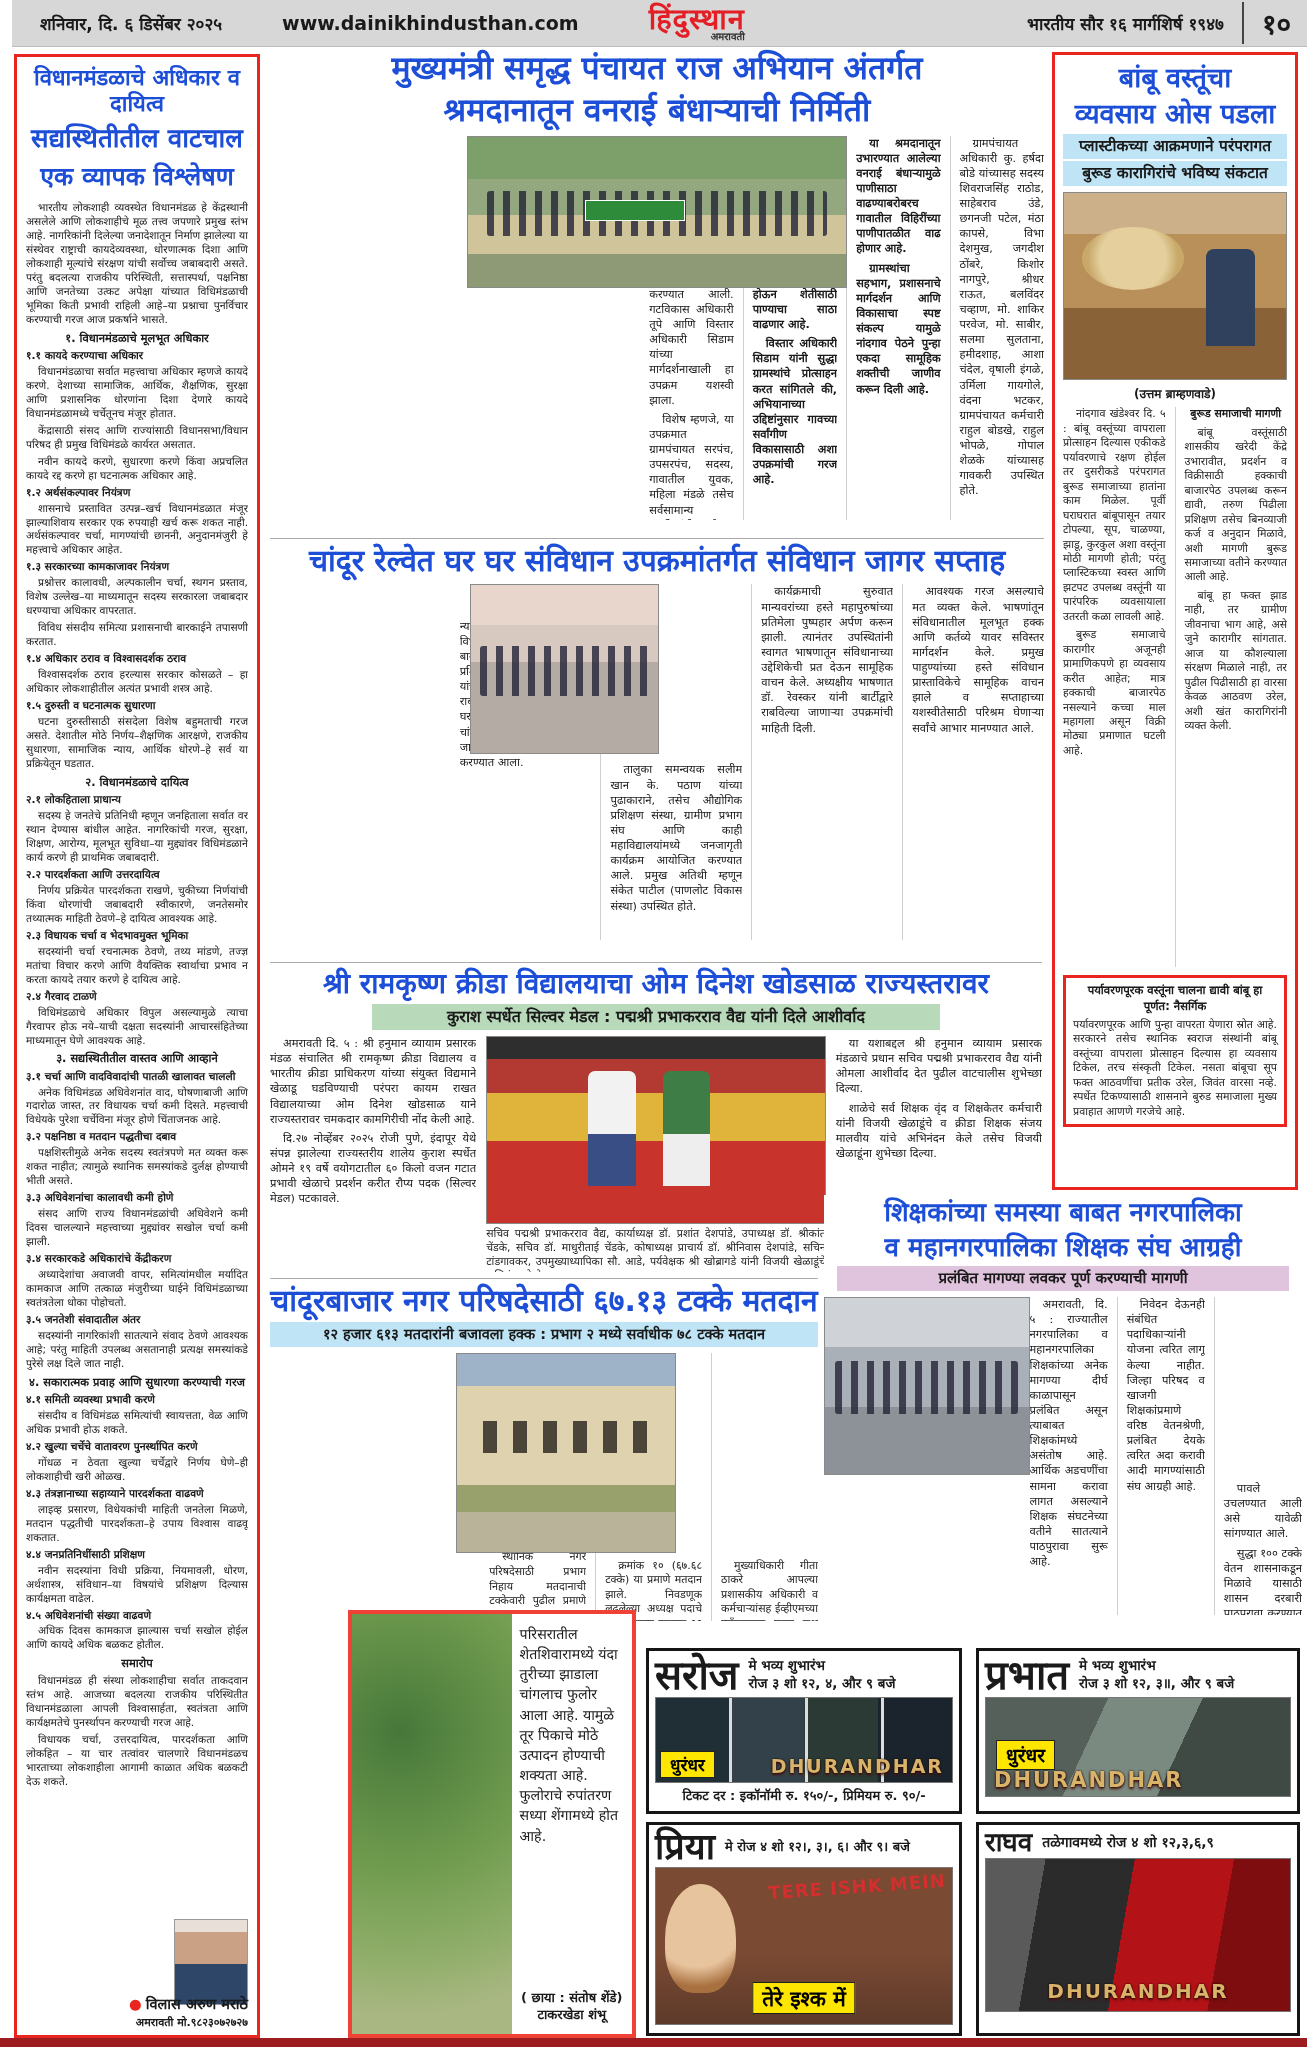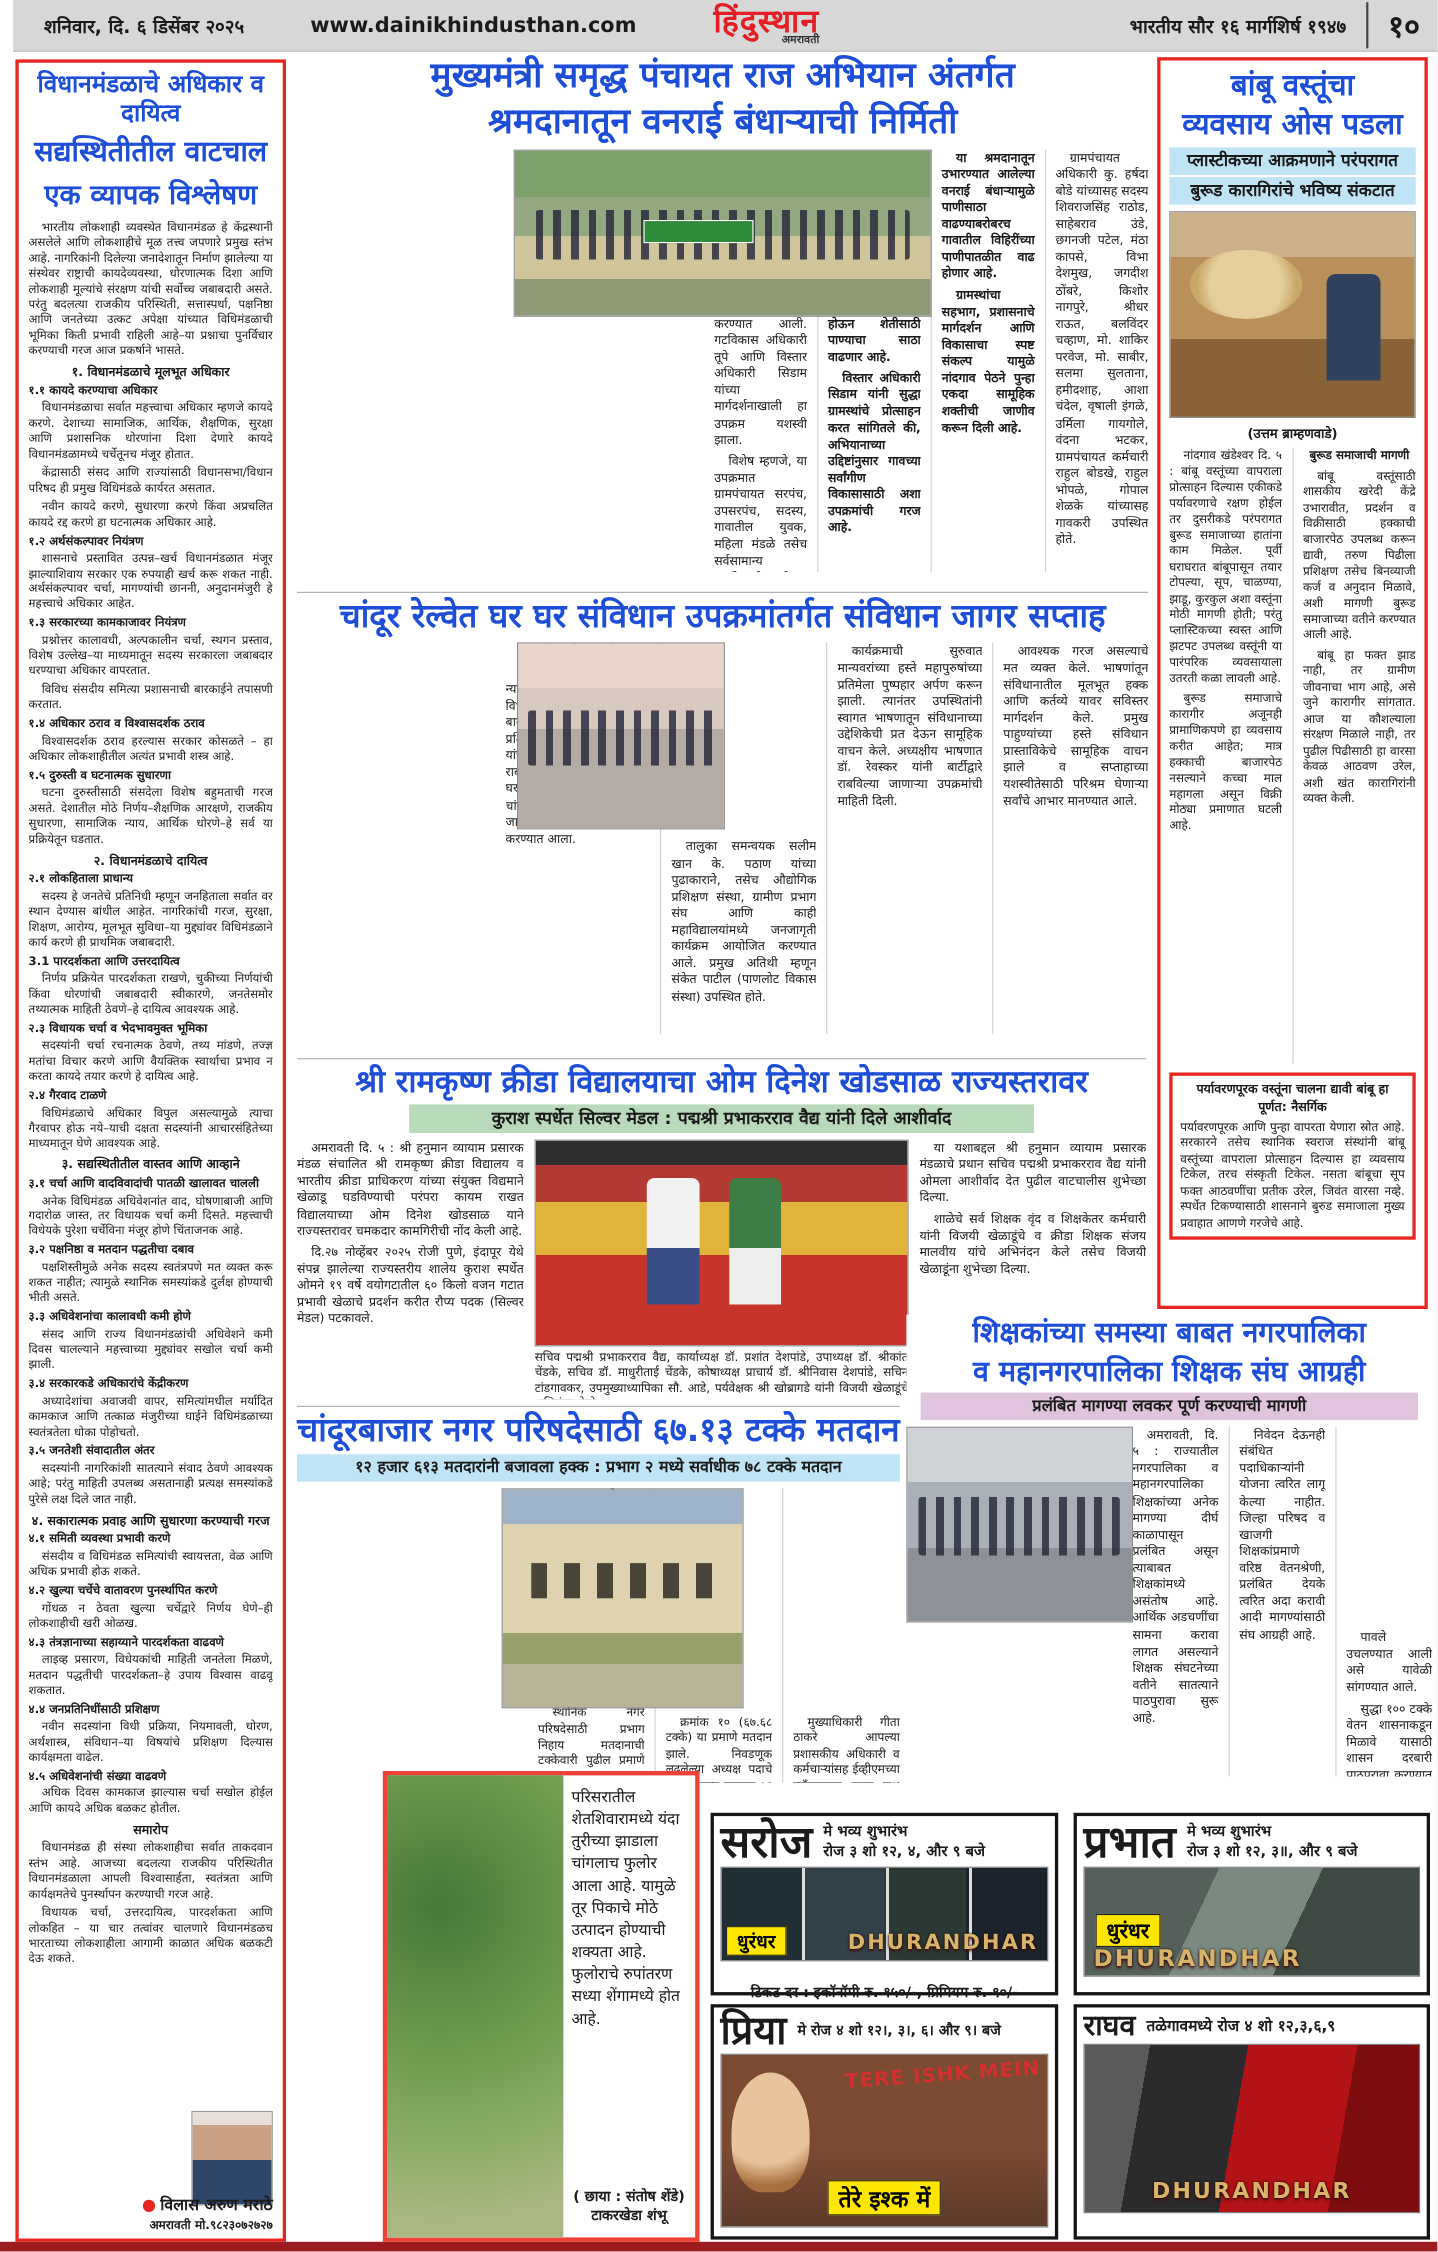--- a/index.html
+++ b/index.html
@@ -134,21 +134,21 @@
         border:1px solid #222;}
   .title-en{position:absolute;font-weight:800;letter-spacing:2px;color:#d9b36a;
             text-shadow:0 0 2px #000,0 2px 3px #4d0f0a;}
   .ad-saroj{left:646px;top:1648px;width:316px;height:166px;}
   .ad-saroj .name{font-size:40px;}
   .ad-saroj .poster{height:86px;background:
       repeating-linear-gradient(90deg,rgba(0,0,0,0) 0 73px,#ddd 73px 76px),
       linear-gradient(90deg,#202e36 0 25%,#33424a 25% 50%,#2b3a34 50% 75%,#1b242c 75% 100%);}
   .ad-saroj .ytag{left:4px;bottom:4px;font-size:17px;}
   .ad-saroj .title-en{right:8px;bottom:5px;font-size:19px;}
-  .ad-saroj .ticket{font-weight:800;font-size:13px;text-align:center;margin-top:18px;}
+  .ad-saroj .ticket{font-weight:800;font-size:13px;text-align:center;margin-top:3px;}
   .ad-prabhat{left:976px;top:1648px;width:324px;height:166px;}
   .ad-prabhat .name{font-size:40px;}
   .ad-prabhat .poster{height:100px;background:linear-gradient(115deg,#55605a 0 35%,#7b8a80 35% 62%,#3f4a45 62% 100%);}
   .ad-prabhat .ytag{left:10px;top:42px;font-size:19px;}
   .ad-prabhat .title-en{left:8px;bottom:4px;font-size:21px;}
   .ad-priya{left:646px;top:1822px;width:316px;height:214px;}
   .ad-priya .name{font-size:36px;}
   .ad-priya .tags{font-size:13px;}
   .ad-priya .poster{height:158px;background:linear-gradient(180deg,#7a4a33 0 55%,#5d3a2a 100%);}
   .ad-priya .poster::before{content:"";position:absolute;left:3%;top:10%;width:24%;height:70%;
@@ -196,21 +196,21 @@
       <p class="bh2">१.३ सरकारच्या कामकाजावर नियंत्रण</p>
       <p>प्रश्नोत्तर कालावधी, अल्पकालीन चर्चा, स्थगन प्रस्ताव, विशेष उल्लेख–या माध्यमातून सदस्य सरकारला जबाबदार धरण्याचा अधिकार वापरतात.</p>
       <p>विविध संसदीय समित्या प्रशासनाची बारकाईने तपासणी करतात.</p>
       <p class="bh2">१.४ अधिकार ठराव व विश्वासदर्शक ठराव</p>
       <p>विश्वासदर्शक ठराव हरल्यास सरकार कोसळते – हा अधिकार लोकशाहीतील अत्यंत प्रभावी शस्त्र आहे.</p>
       <p class="bh2">१.५ दुरुस्ती व घटनात्मक सुधारणा</p>
       <p>घटना दुरुस्तीसाठी संसदेला विशेष बहुमताची गरज असते. देशातील मोठे निर्णय–शैक्षणिक आरक्षणे, राजकीय सुधारणा, सामाजिक न्याय, आर्थिक धोरणे–हे सर्व या प्रक्रियेतून घडतात.</p>
       <p class="bh1">२. विधानमंडळाचे दायित्व</p>
       <p class="bh2">२.१ लोकहिताला प्राधान्य</p>
       <p>सदस्य हे जनतेचे प्रतिनिधी म्हणून जनहिताला सर्वात वर स्थान देण्यास बांधील आहेत. नागरिकांची गरज, सुरक्षा, शिक्षण, आरोग्य, मूलभूत सुविधा–या मुद्द्यांवर विधिमंडळाने कार्य करणे ही प्राथमिक जबाबदारी.</p>
-      <p class="bh2">3.1 पारदर्शकता आणि उत्तरदायित्व</p>
+      <p class="bh2">२.२ पारदर्शकता आणि उत्तरदायित्व</p>
       <p>निर्णय प्रक्रियेत पारदर्शकता राखणे, चुकीच्या निर्णयांची किंवा धोरणांची जबाबदारी स्वीकारणे, जनतेसमोर तथ्यात्मक माहिती ठेवणे–हे दायित्व आवश्यक आहे.</p>
       <p class="bh2">२.३ विधायक चर्चा व भेदभावमुक्त भूमिका</p>
       <p>सदस्यांनी चर्चा रचनात्मक ठेवणे, तथ्य मांडणे, तज्ज्ञ मतांचा विचार करणे आणि वैयक्तिक स्वार्थाचा प्रभाव न करता कायदे तयार करणे हे दायित्व आहे.</p>
       <p class="bh2">२.४ गैरवाद टाळणे</p>
       <p>विधिमंडळाचे अधिकार विपुल असल्यामुळे त्याचा गैरवापर होऊ नये–याची दक्षता सदस्यांनी आचारसंहितेच्या माध्यमातून घेणे आवश्यक आहे.</p>
       <p class="bh1">३. सद्यस्थितीतील वास्तव आणि आव्हाने</p>
       <p class="bh2">३.१ चर्चा आणि वादविवादांची पातळी खालावत चालली</p>
       <p>अनेक विधिमंडळ अधिवेशनांत वाद, घोषणाबाजी आणि गदारोळ जास्त, तर विधायक चर्चा कमी दिसते. महत्त्वाची विधेयके पुरेशा चर्चेविना मंजूर होणे चिंताजनक आहे.</p>
       <p class="bh2">३.२ पक्षनिष्ठा व मतदान पद्धतीचा दबाव</p>
       <p>पक्षशिस्तीमुळे अनेक सदस्य स्वतंत्रपणे मत व्यक्त करू शकत नाहीत; त्यामुळे स्थानिक समस्यांकडे दुर्लक्ष होण्याची भीती असते.</p>

